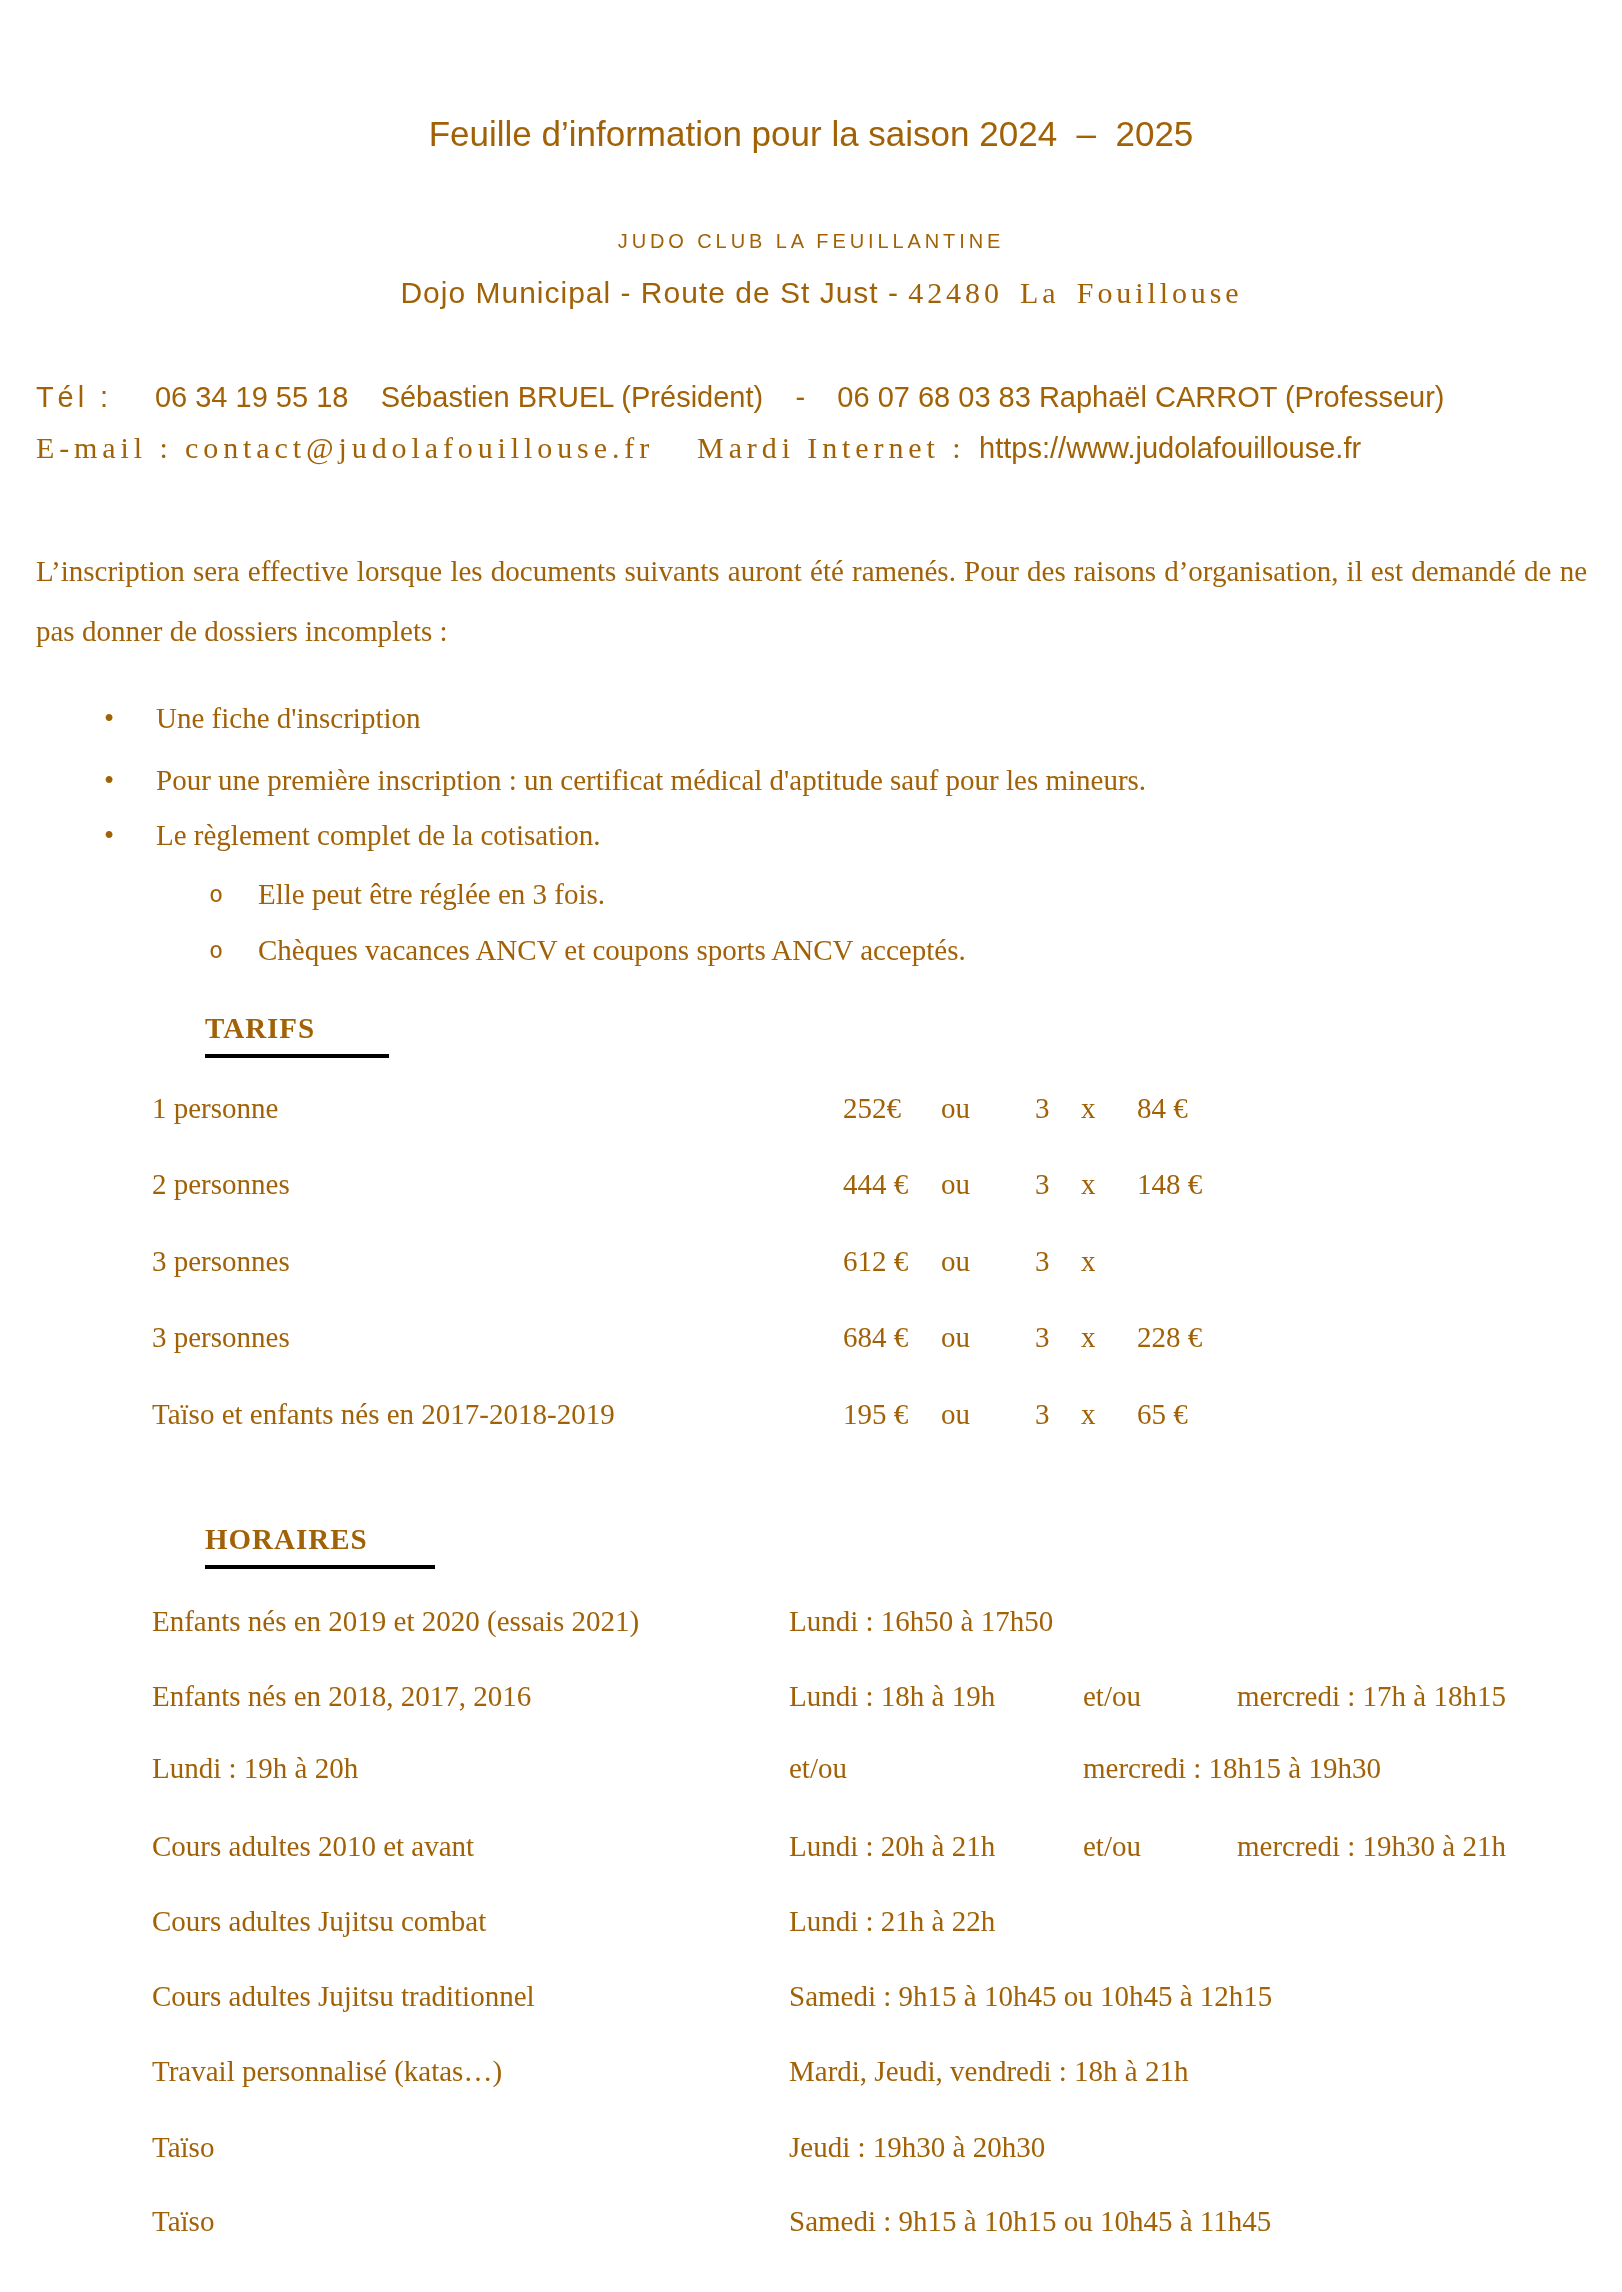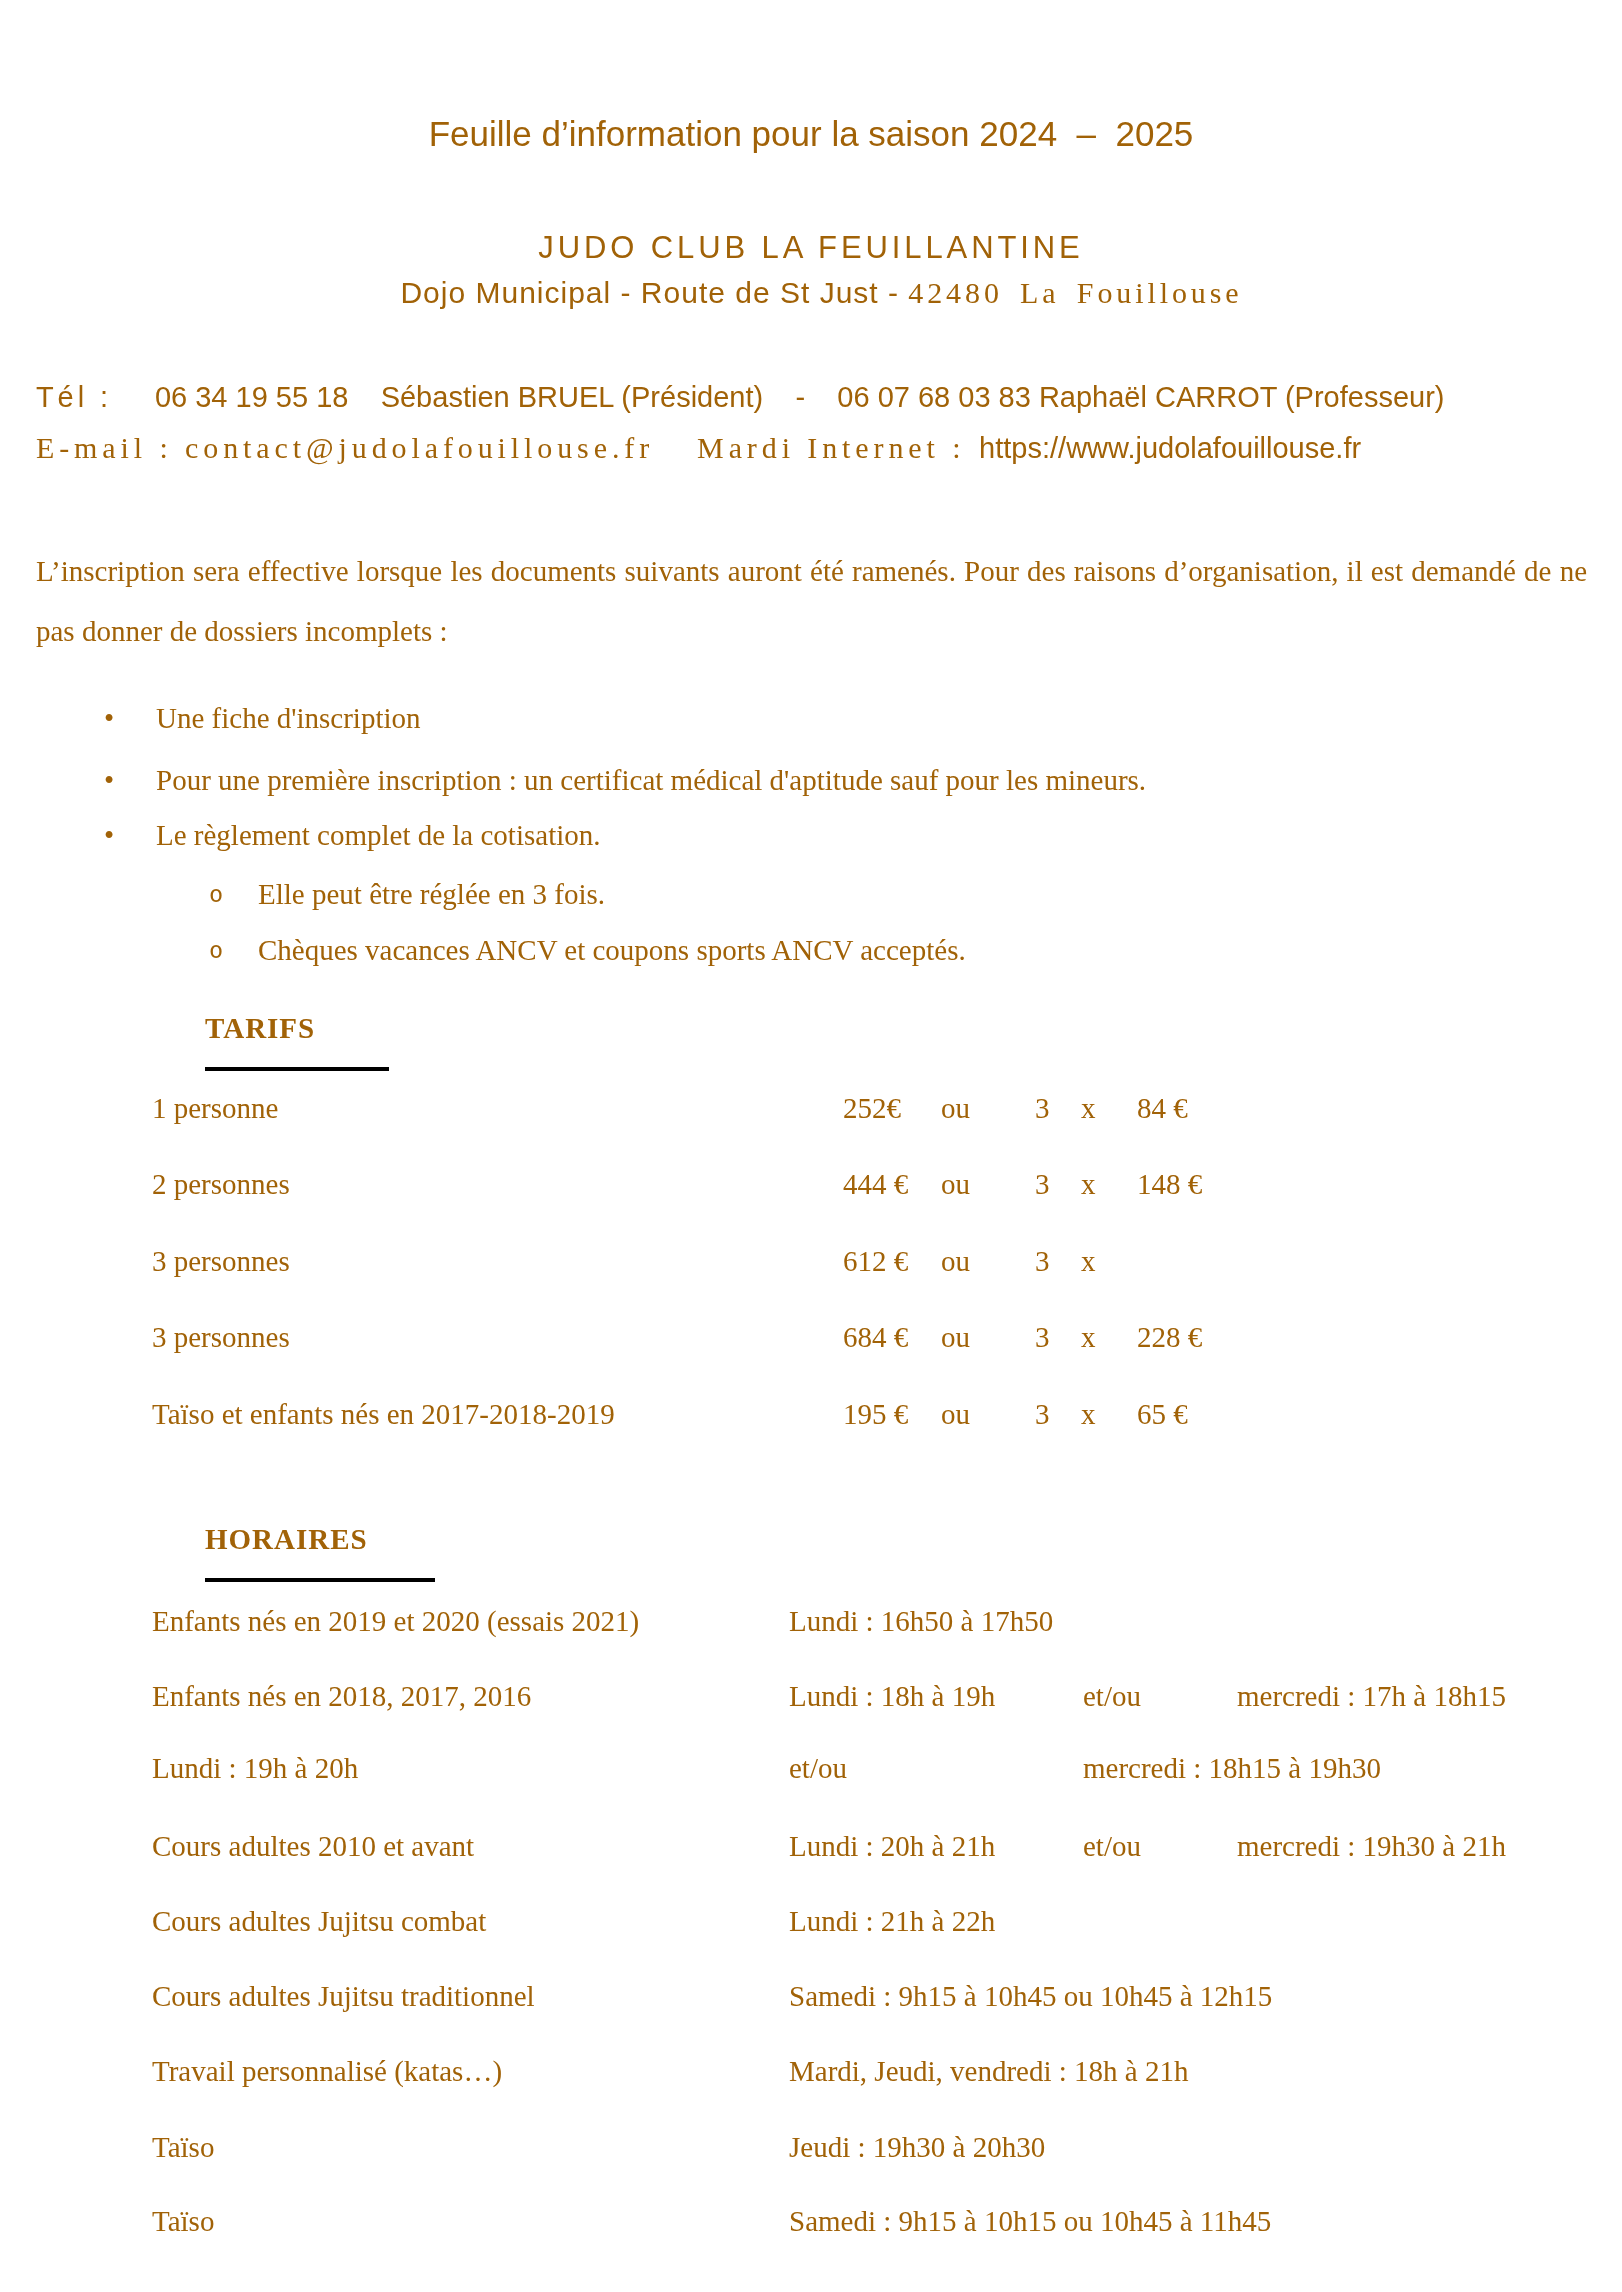--- a/index.html
+++ b/index.html
@@ -19,21 +19,21 @@
 
   .title {
     top:114px;
     font-family:"Liberation Sans", sans-serif;
     font-size:35px;
     white-space:pre;
   }
   .club-name {
     top:230px;
     font-family:"Liberation Sans", sans-serif;
-    font-size:31px;
+    font-size:20px;
     letter-spacing:3.9px;
   }
   .address { top:276px; font-size:30px; white-space:pre;padding-left:21px; }
   .addr-sans { font-family:"Liberation Sans", sans-serif; letter-spacing:1px; }
   .addr-serif { font-family:"Liberation Serif", serif; letter-spacing:3.9px; word-spacing:5.9px; }
 
   .tel-line {
     top:381px; left:36px;
     font-family:"Liberation Sans", sans-serif;
     font-size:29px;
@@ -61,21 +61,21 @@
   .li { left:0; width:1622px; height:39px; }
   .li .marker { position:absolute; left:104px; }
   .li .li-text { position:absolute; left:156px; white-space:nowrap; }
   .li.sub .marker { left:209px; font-size:23.5px; top:2px; font-family:"DejaVu Sans Mono", monospace; }
   .li.sub .li-text { left:258px;text-align:center; }
 
   .section-header { left:205px; font-weight:bold; letter-spacing:1px; }
   .underlined {
     display:inline-block;
     border-bottom:4.9px solid #000;
-    padding-bottom:22px;
+    padding-bottom:9px;
   }
   .underlined.u-tarifs { padding-right:74px; }
   .underlined.u-horaires { padding-right:67px; }
 
   .t-row {
     left:152px; width:1431px;
     display:grid;
     grid-template-columns:691px 98px 94px 46px 56px auto;
     line-height:39px;
   }

